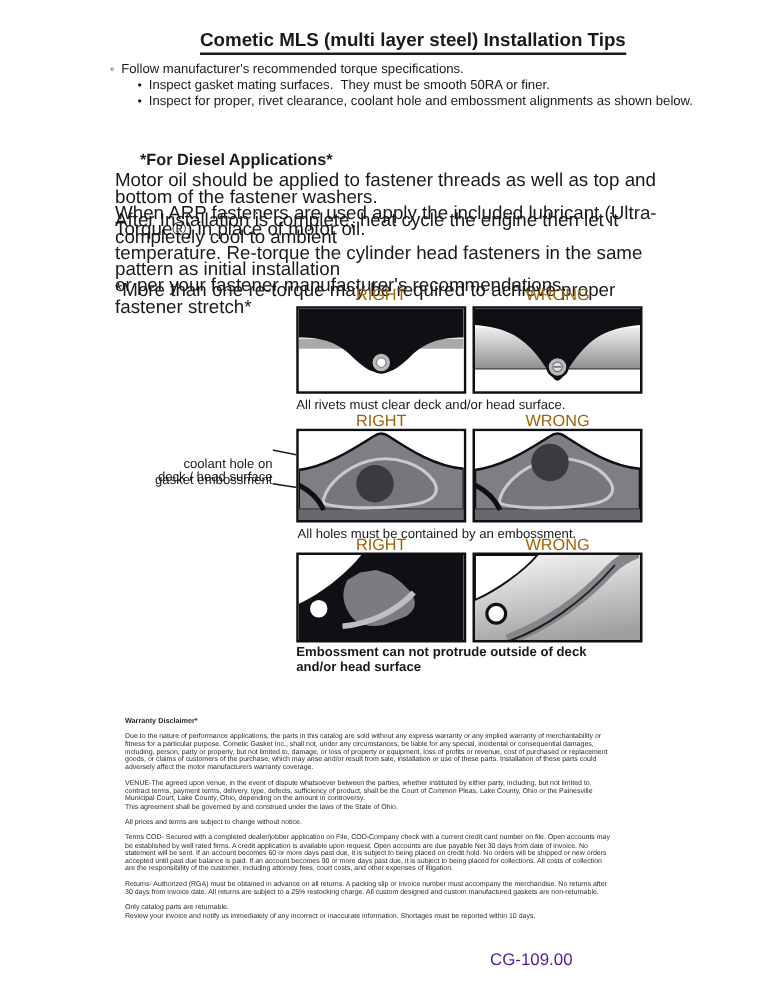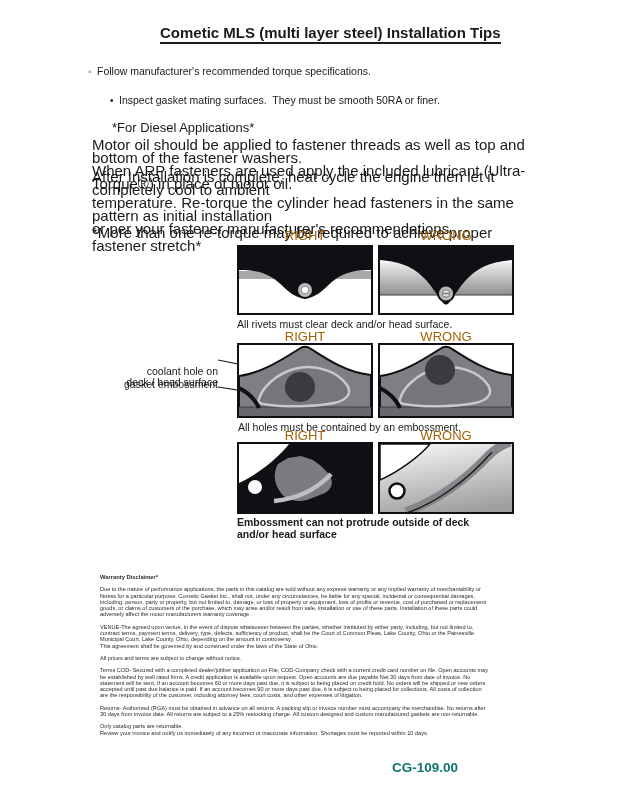--- a/index.html
+++ b/index.html
@@ -4,56 +4,57 @@
 <style>
   * { margin:0; padding:0; box-sizing:border-box; }
   html,body { background:#ffffff; }
   body { width:618px; height:800px; font-family:"Liberation Sans", sans-serif; color:#1a1a1a; position:relative; }
   .page { position:absolute; left:0; top:0; width:618px; height:800px; background:#fff; overflow:hidden; }
 
   .title { position:absolute; left:115px; top:24px; font-size:15px; font-weight:bold;margin-left:45px; }
   .title span { display:inline-block; border-bottom:2px solid #1a1a1a; padding-bottom:1px; }
 
   .bullets { position:absolute; left:88px; top:49px; font-size:10.5px; line-height:13px; }
-  .b-row { white-space:pre;margin-top:16px; }
+  .b-row { white-space:pre; }
   .b-mark { display:inline-block; width:9px; font-size:10px; }
   .sub { padding-left:22px; }
 
-  .diesel-h { position:absolute; left:112px; top:120px; font-size:13px; font-weight:normal; }
+  .diesel-h { position:absolute; left:112px; top:120px; font-size:13px; font-weight:bold; }
   .para { position:absolute; left:92px; font-size:15px; line-height:13px; white-space:pre-line; width:450px; }
   .p1 { top:138px; }
   .p2 { top:170px; }
   .p3 { top:212px;margin-top:14px; }
 
   .dlabel { position:absolute; width:136px; text-align:center; font-size:13px; color:#a16207; }
   .panel { position:absolute; width:136px; border:2px solid #101014; background:#fff; }
   .panel svg { display:block; width:100%; height:100%; }
   .caption { position:absolute; font-size:10.5px; line-height:12px; white-space:pre-line; }
 
   .d2-side { position:absolute; text-align:right; font-size:10.5px; line-height:11px; white-space:pre-line; width:130px; left:88px; }
   .lines-overlay { position:absolute; left:218px; top:350px; width:92px; height:50px; }
 
   .legal { position:absolute; left:100px; top:574px; width:430px; font-size:5.6px; line-height:6.3px; color:#2a2a2a; }
   .legal h4 { font-size:5.8px; font-weight:bold; margin-bottom:6px; }
   .legal p { white-space:pre-line; margin-bottom:6px; }
 
-  .pagenum { position:absolute; left:392px; top:760px; font-size:13.5px; color:#0f766e;font-weight:bold; }
+  .pagenum { position:absolute; left:392px; top:760px; font-size:13.5px; color:#4c1d95; }
 </style>
 </head>
 <body>
 
 <div class="page">
 
   <div class="title">
     <span>Cometic MLS (multi layer steel) Installation Tips</span>
   </div>
 
   <div class="bullets">
     <div class="b-row"><span class="b-mark">◦</span><span>Follow manufacturer's recommended torque specifications.</span></div>
     <div class="b-row sub"><span class="b-mark">•</span><span>Inspect gasket mating surfaces.  They must be smooth 50RA or finer.</span></div>
+    <div class="b-row sub"><span class="b-mark">•</span><span>Inspect for proper, rivet clearance, coolant hole and embossment alignments as shown below.</span></div>
   </div>
 
   <div class="diesel-h">*For Diesel Applications*</div>
   <div class="para p1">Motor oil should be applied to fastener threads as well as top and bottom of the fastener washers.
 When ARP fasteners are used apply the included lubricant (Ultra-Torque®) in place of motor oil.</div>
   <div class="para p2">After Installation is complete, heat cycle the engine then let it completely cool to ambient
 temperature. Re-torque the cylinder head fasteners in the same pattern as initial installation
 or per your fastener manufacturer's recommendations.</div>
   <div class="para p3">*More than one re-torque may be required to achieve proper fastener stretch*</div>
 

